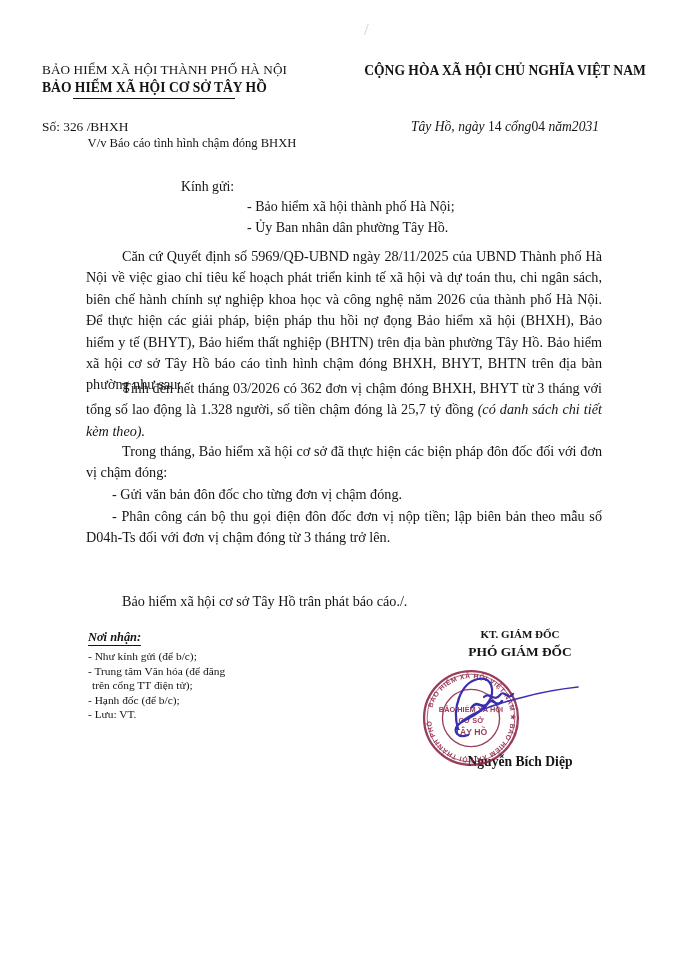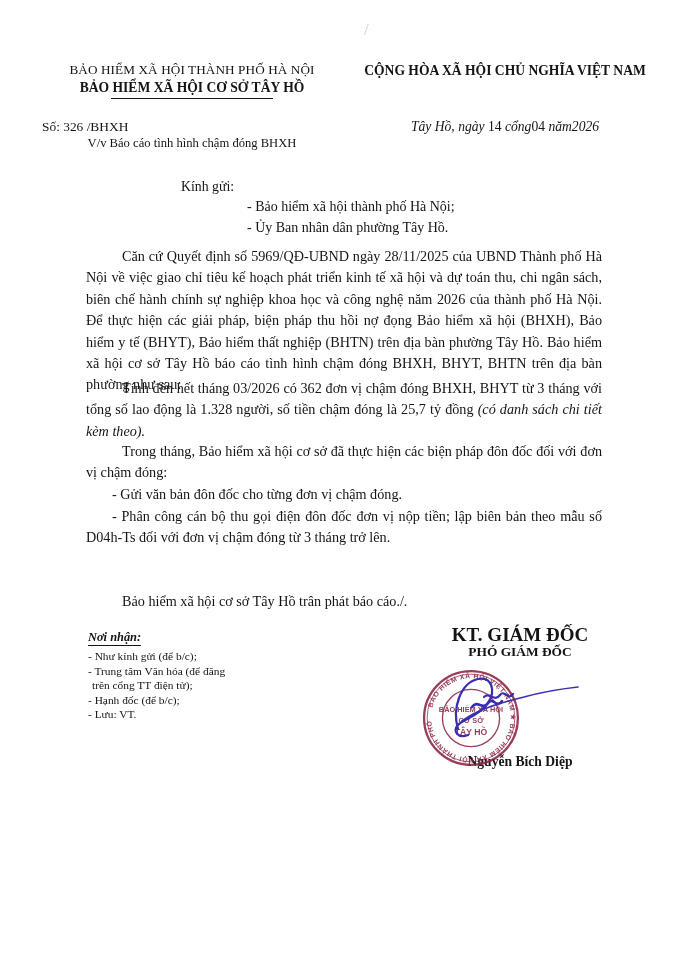--- a/index.html
+++ b/index.html
@@ -37,21 +37,20 @@
     left: 0;
     top: 62px;
     width: 688px;
     height: 100px;
   }
   .hdr-left {
     position: absolute;
     left: 42px;
     top: 0;
     width: 300px;
-    text-align: center;
   }
   .hdr-right {
     position: absolute;
     left: 350px;
     top: 0;
     width: 310px;
     text-align: center;
   }
   .org-line1 {
     font-size: 13.2px;
@@ -221,21 +220,21 @@
   }
 
   .signblock {
     position: absolute;
     left: 390px;
     top: 626px;
     width: 260px;
     text-align: center;
   }
   .sign-role1 {
-    font-size: 19px;
+    font-size: 11px;
     font-weight: bold;
     line-height: 17px;
     white-space: nowrap;
   }
   .sign-role2 {
     font-size: 13.4px;
     font-weight: bold;
     line-height: 17px;
     white-space: nowrap;
   }
@@ -298,21 +297,21 @@
     </div>
   </div>
 
   <div class="docnum">Số: 326 /BHXH</div>
   <div class="subject">V/v Báo cáo tình hình chậm đóng BHXH</div>
 
   <div class="dateline">
     <span>Tây Hồ, ngày</span>
     <span class="num">14</span>
     <span>cổng</span><span class="num">04</span>
-    <span>năm</span><span>2026</span>
+    <span>năm</span><span>2031</span>
   </div>
 
   <div class="kinhgui">Kính gửi:</div>
   <div class="recip recip-1">- Bảo hiểm xã hội thành phố Hà Nội;</div>
   <div class="recip recip-2">- Ủy Ban nhân dân phường Tây Hồ.</div>
 
   <div class="body-block para-1">
     <p>Căn cứ Quyết định số 5969/QĐ-UBND ngày 28/11/2025 của UBND Thành phố Hà Nội về việc giao chỉ tiêu kế hoạch phát triển kinh tế xã hội và dự toán thu, chi ngân sách, biên chế hành chính sự nghiệp khoa học và công nghệ năm 2026 của thành phố Hà Nội. Để thực hiện các giải pháp, biện pháp thu hồi nợ đọng Bảo hiểm xã hội (BHXH), Bảo hiểm y tế (BHYT), Bảo hiểm thất nghiệp (BHTN) trên địa bàn phường Tây Hồ. Bảo hiểm xã hội cơ sở Tây Hồ báo cáo tình hình chậm đóng BHXH, BHYT, BHTN trên địa bàn phường như sau:</p>
   </div>
 

